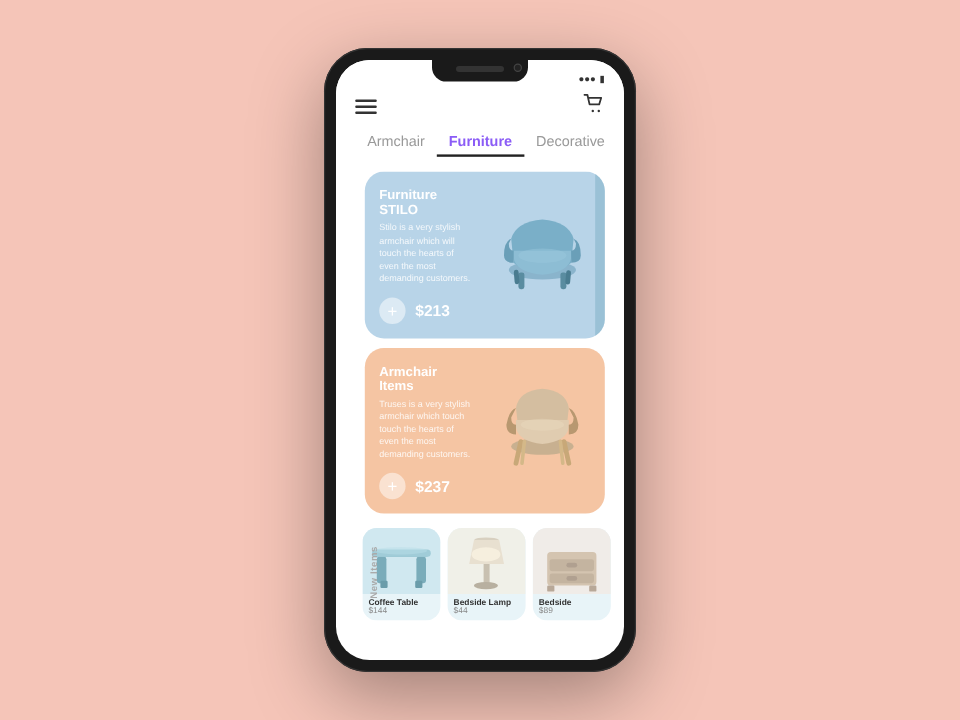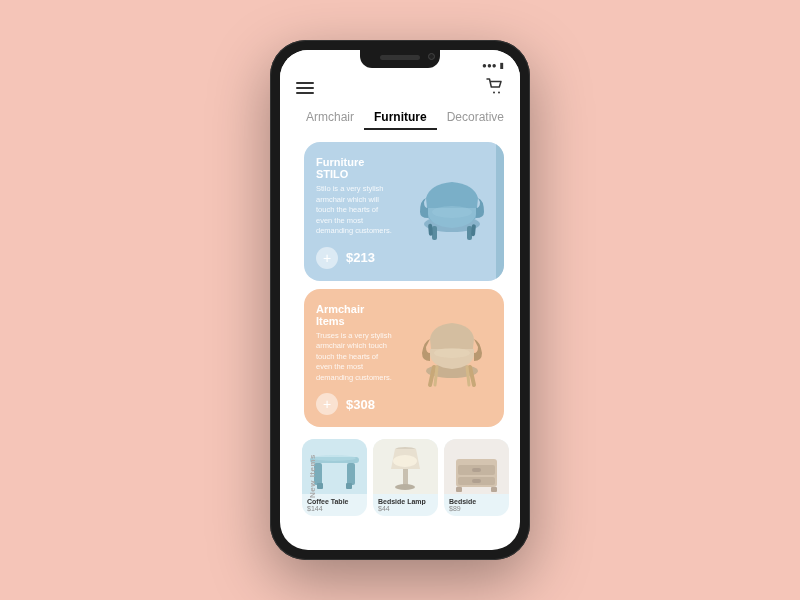--- a/index.html
+++ b/index.html
@@ -145,21 +145,21 @@
     .tab-item {
       font-size: 12px;
       padding: 4px 10px;
       color: #999;
       cursor: pointer;
       white-space: nowrap;
       font-weight: 400;
     }
 
     .tab-item.active {
-      color: #000000;
+      color: #8b5cf6;
       font-weight: 700;
       border-bottom: 2px solid #222;
     }
 
     .content-area {
       overflow-y: auto;
       height: calc(100% - 110px);
       scrollbar-width: none;
       padding-bottom: 8px;
     }
@@ -420,21 +420,21 @@
       <div class="section-card" style="padding-bottom:0; margin-bottom:8px;">
         <span class="section-label-vertical" style="left:10px; top:50%; transform:translateY(-50%) rotate(-90deg); font-size:8px; font-weight:600; color:#aaa; white-space:nowrap; position:absolute; letter-spacing:0.5px;">Wooden furniture</span>
         <div class="product-card peach-card" style="margin-left:24px; margin-right:8px; position:relative; overflow:hidden;">
           <div class="product-info">
             <div class="product-name">Armchair Items</div>
             <div class="product-desc">Truses is a very stylish armchair which touch touch the hearts of even the most demanding customers.</div>
             <div class="product-footer">
               <div class="add-btn">
                 <span>+</span>
               </div>
-              <span class="product-price">$308</span>
+              <span class="product-price">$237</span>
             </div>
           </div>
           <div class="product-image-area">
             
             <svg viewBox="0 0 100 90" width="100" height="90">
 
               <ellipse cx="50" cy="68" rx="26" ry="7" fill="#c8b090"></ellipse>
 
               <path d="M28 36 Q30 22 50 20 Q70 22 72 36 L70 54 Q62 60 50 60 Q38 60 30 54 Z" fill="#d4bea0"></path>
 

